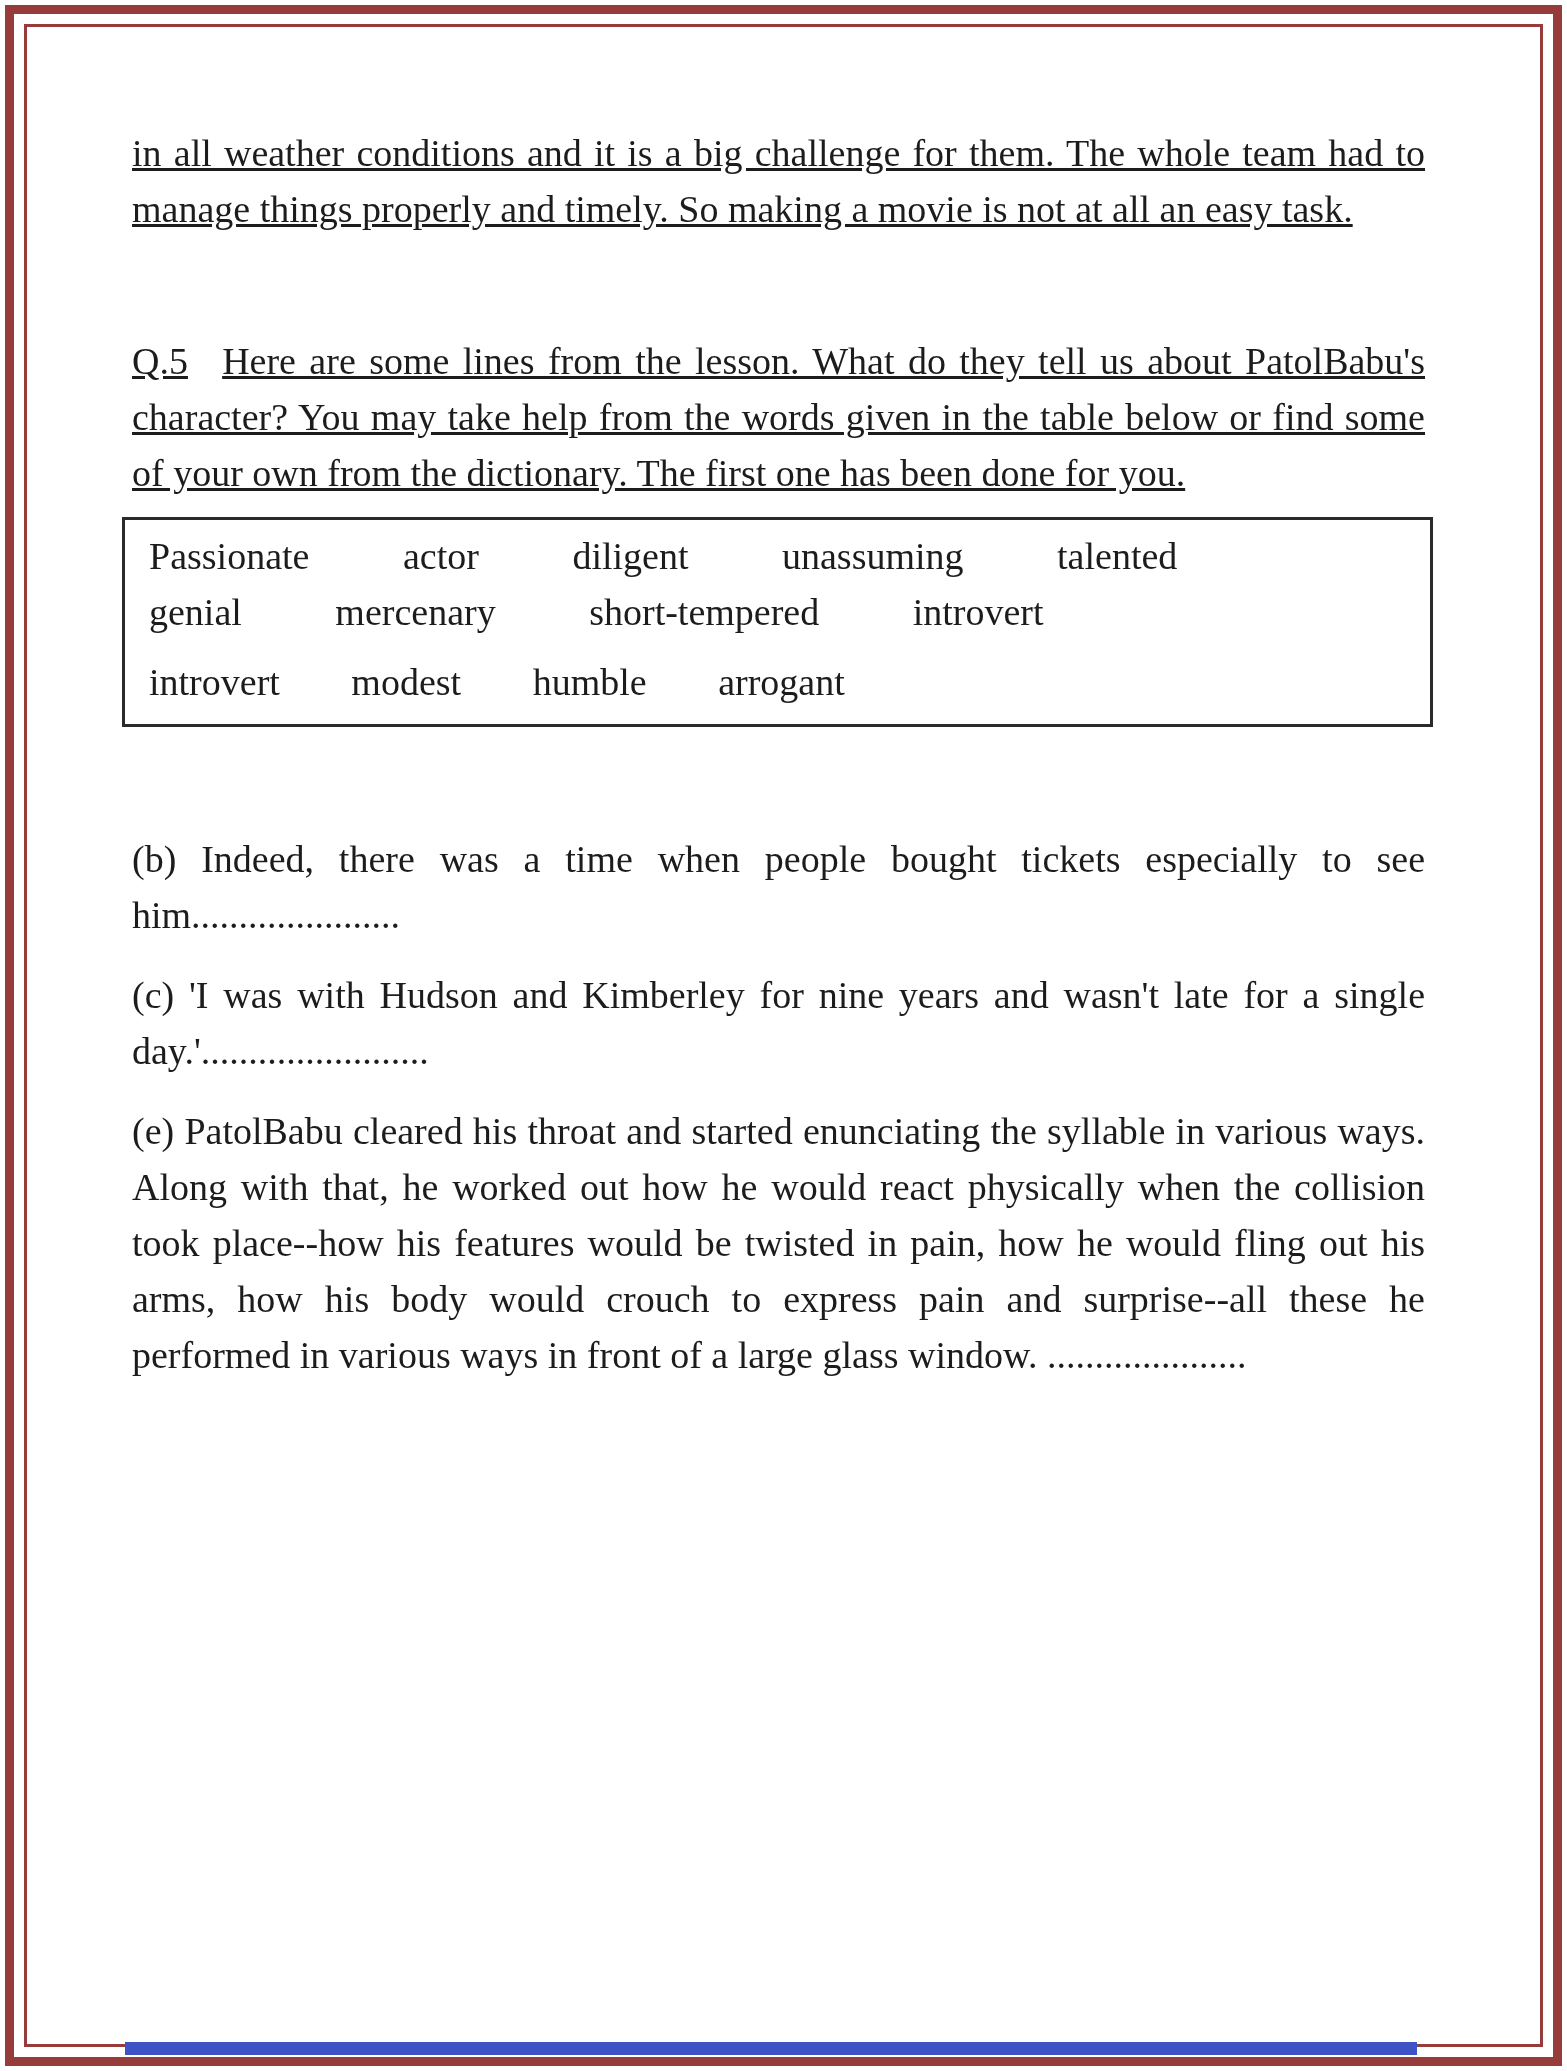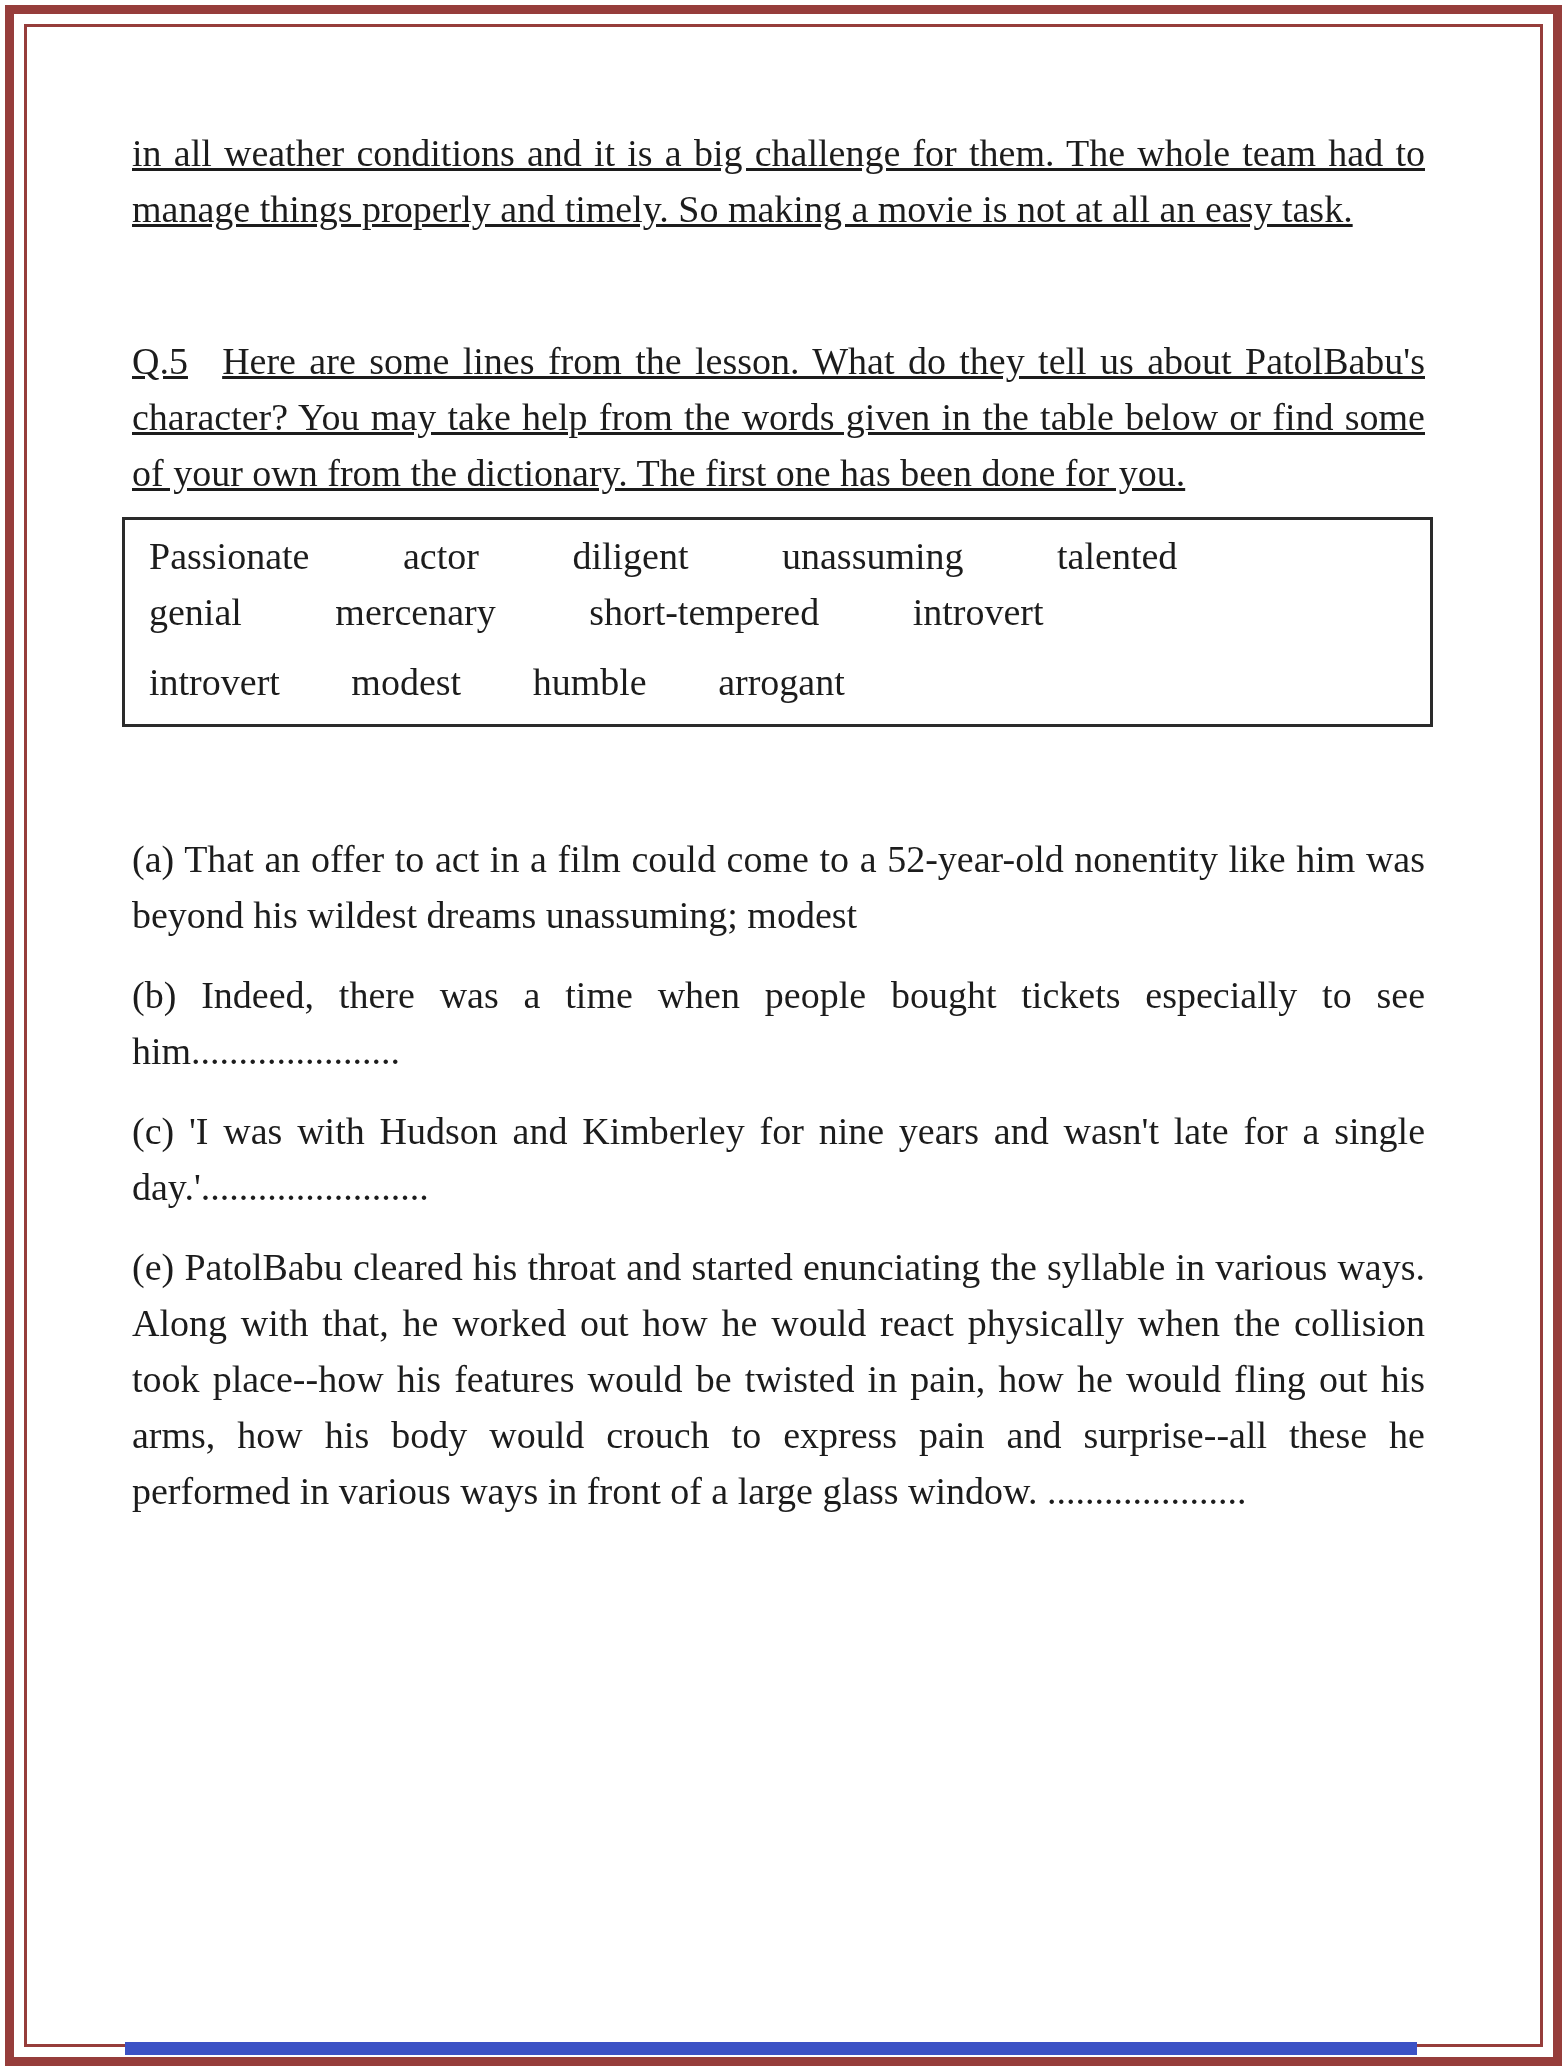--- a/index.html
+++ b/index.html
@@ -118,21 +118,20 @@
     </div>
     <div class="word-row row3">
       <span class="w">introvert</span>
       <span class="w">modest</span>
       <span class="w">humble</span>
       <span class="w">arrogant</span>
     </div>
   </div>
 
   <div class="items">
-    <p class="item">(a) That an offer to act in a film could come to a 52-year-old nonentity like him was beyond his wildest dreams unassuming; modest</p>
     <p class="item">(b) Indeed, there was a time when people bought tickets especially to see him......................</p>
     <p class="item">(c) 'I was with Hudson and Kimberley for nine years and wasn't late for a single day.'........................</p>
     <p class="item">(e) PatolBabu cleared his throat and started enunciating the syllable in various ways. Along with that, he worked out how he would react physically when the collision took place--how his features would be twisted in pain, how he would fling out his arms, how his body would crouch to express pain and surprise--all these he performed in various ways in front of a large glass window. .....................</p>
   </div>
 
 </div>
 
 <div class="bottom-strip"></div>
 
 </body></html>

